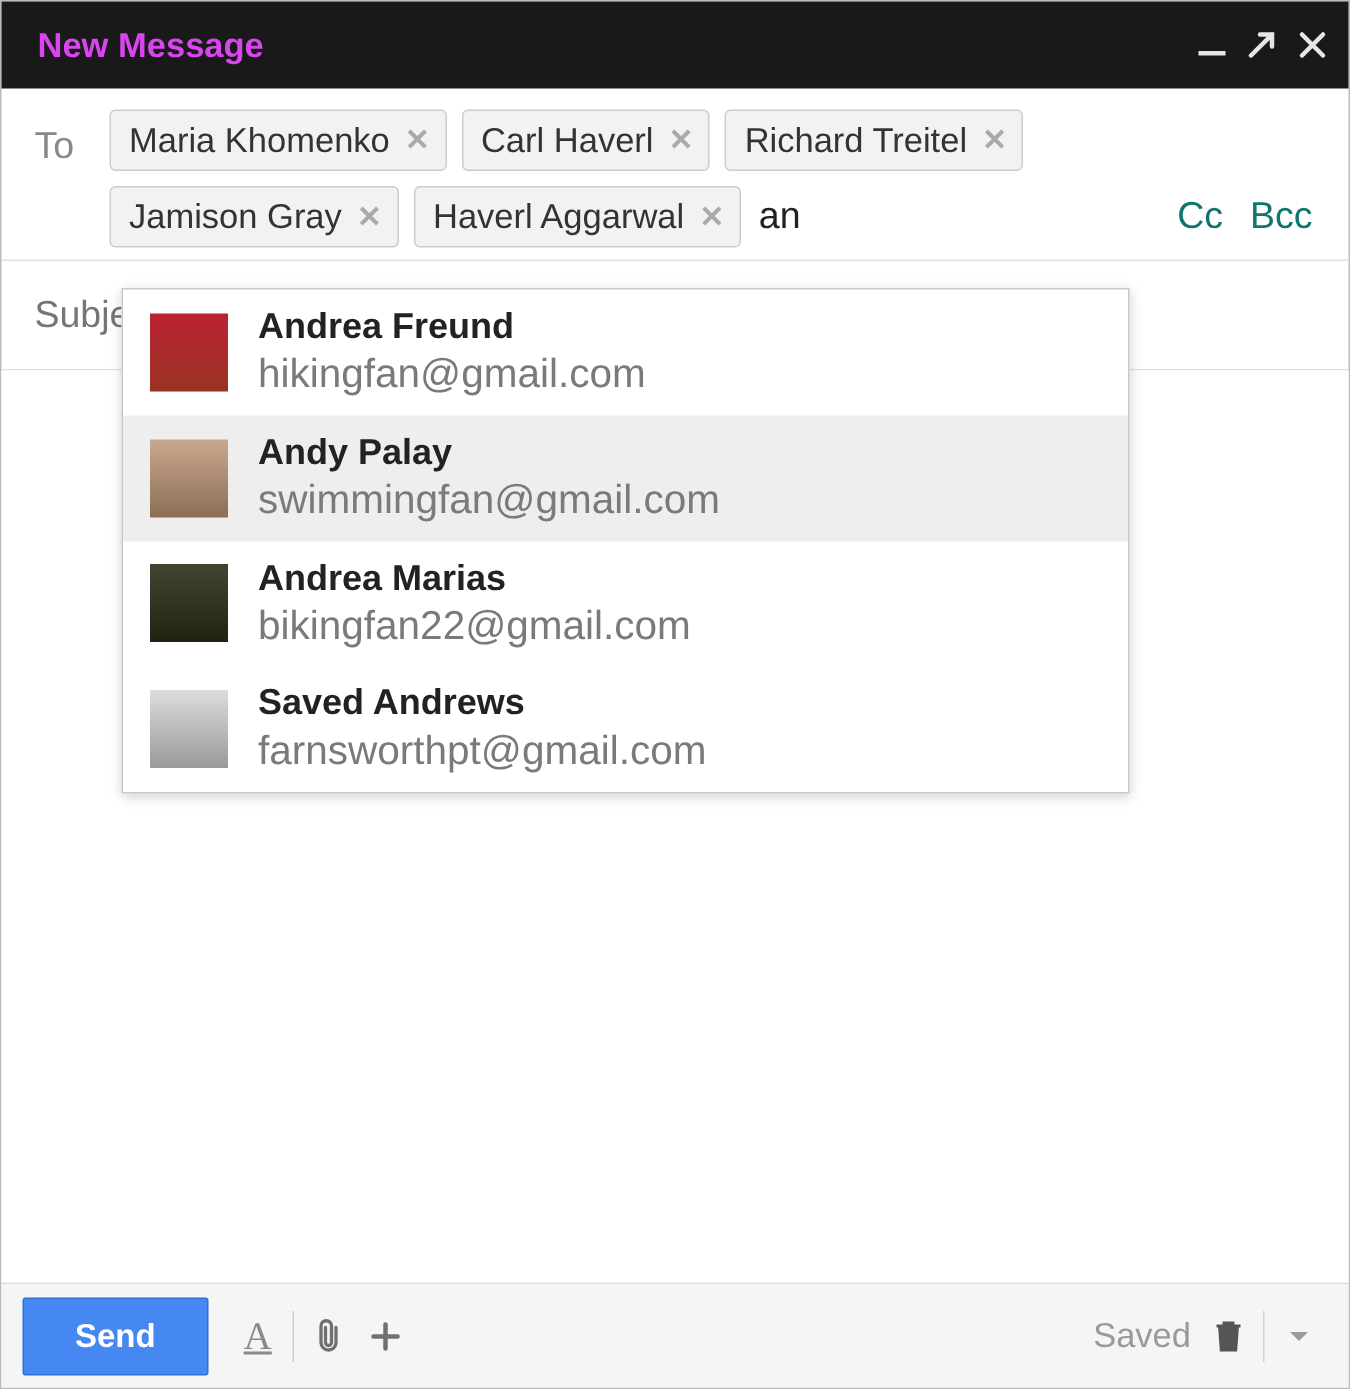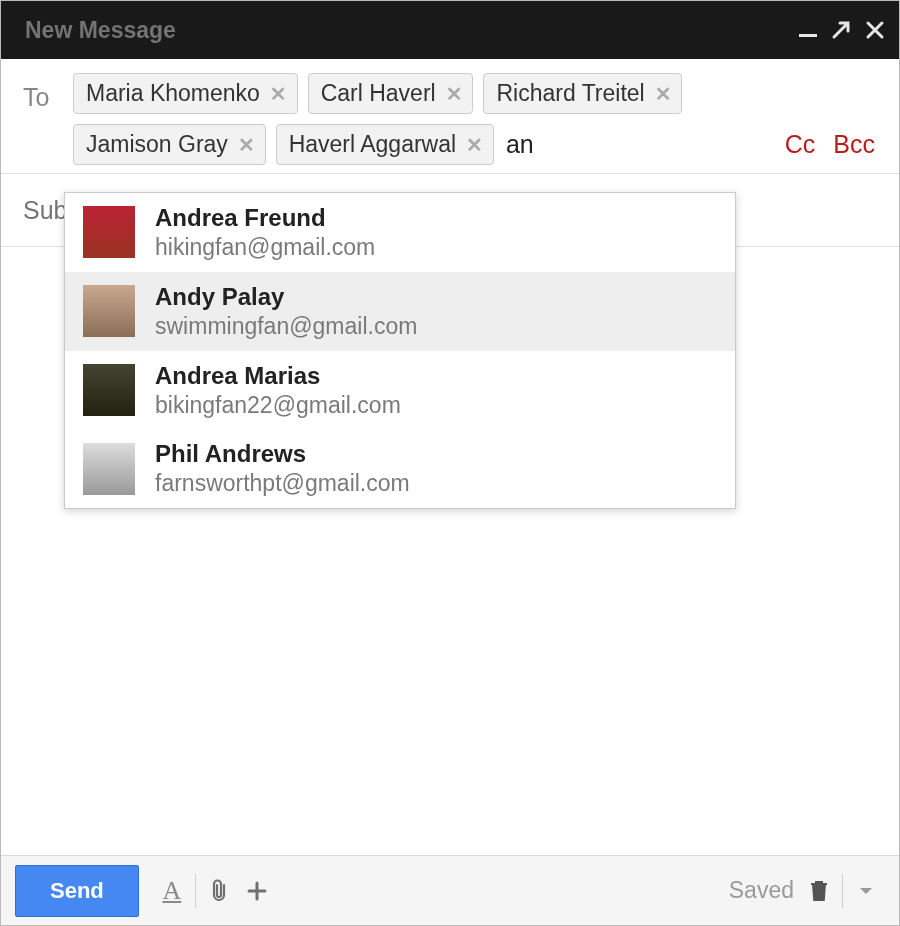--- a/index.html
+++ b/index.html
@@ -15,21 +15,21 @@
       width: 900px;
       height: 926px;
       border: 1px solid #bbb;
       display: flex;
       flex-direction: column;
       background: #fff;
     }
     
     .titlebar {
       background: #191919;
-      color: #737373;
+      color: #d946ef;
       height: 58px;
       display: flex;
       align-items: center;
       justify-content: space-between;
       padding: 0 14px 0 24px;
     }
     .titlebar .title {
       font-size: 23px;
       font-weight: 600;
     }
@@ -97,21 +97,21 @@
       padding: 6px 2px;
       min-width: 40px;
       background: transparent;
     }
     .cc-bcc {
       position: absolute;
       right: 24px;
       bottom: 14px;
       display: flex;
       gap: 18px;
-      color: #b91c1c;
+      color: #0f766e;
       font-size: 25px;
     }
     .cc-bcc span { cursor: pointer; }
 
     
     .subject-row {
       border-top: 1px solid #e0e0e0;
       border-bottom: 1px solid #e0e0e0;
       padding: 0 22px;
       height: 74px;
@@ -130,21 +130,21 @@
     
     .body-area {
       flex: 1 1 auto;
       position: relative;
       background: #fff;
     }
 
     
     .autocomplete {
       position: absolute;
-      left: 64px;
+      left: 81px;
       top: 192px;
       width: 672px;
       background: #fff;
       border: 1px solid #c8c8c8;
       box-shadow: 0 2px 8px rgba(0,0,0,0.18);
       z-index: 50;
     }
     .ac-item {
       display: flex;
       align-items: center;
@@ -161,21 +161,21 @@
       flex: 0 0 auto;
       background: #888;
     }
     .ac-text { line-height: 1.25; }
     .ac-name {
       font-size: 24px;
       font-weight: 700;
       color: #222;
     }
     .ac-email {
-      font-size: 23px;
+      font-size: 27px;
       color: #7a7a7a;
     }
 
     
     .bottombar {
       height: 70px;
       border-top: 1px solid #d9d9d9;
       background: #f5f5f5;
       display: flex;
       align-items: center;
@@ -298,21 +298,21 @@
       <div class="ac-item">
         <div class="ac-avatar avD"></div>
         <div class="ac-text">
           <div class="ac-name">Andrea Marias</div>
           <div class="ac-email">bikingfan22@gmail.com</div>
         </div>
       </div>
       <div class="ac-item">
         <div class="ac-avatar avE"></div>
         <div class="ac-text">
-          <div class="ac-name">Phil Andrews</div>
+          <div class="ac-name">Saved Andrews</div>
           <div class="ac-email">farnsworthpt@gmail.com</div>
         </div>
       </div>
     </div>
 
   <div class="bottombar">
     <button class="send-btn">Send</button>
     <div class="tool-icon" style="margin-left:14px;">
       <span style="font-family:serif; text-decoration:underline; font-size:26px; color:#8a8a8a;">A</span>
     </div>

